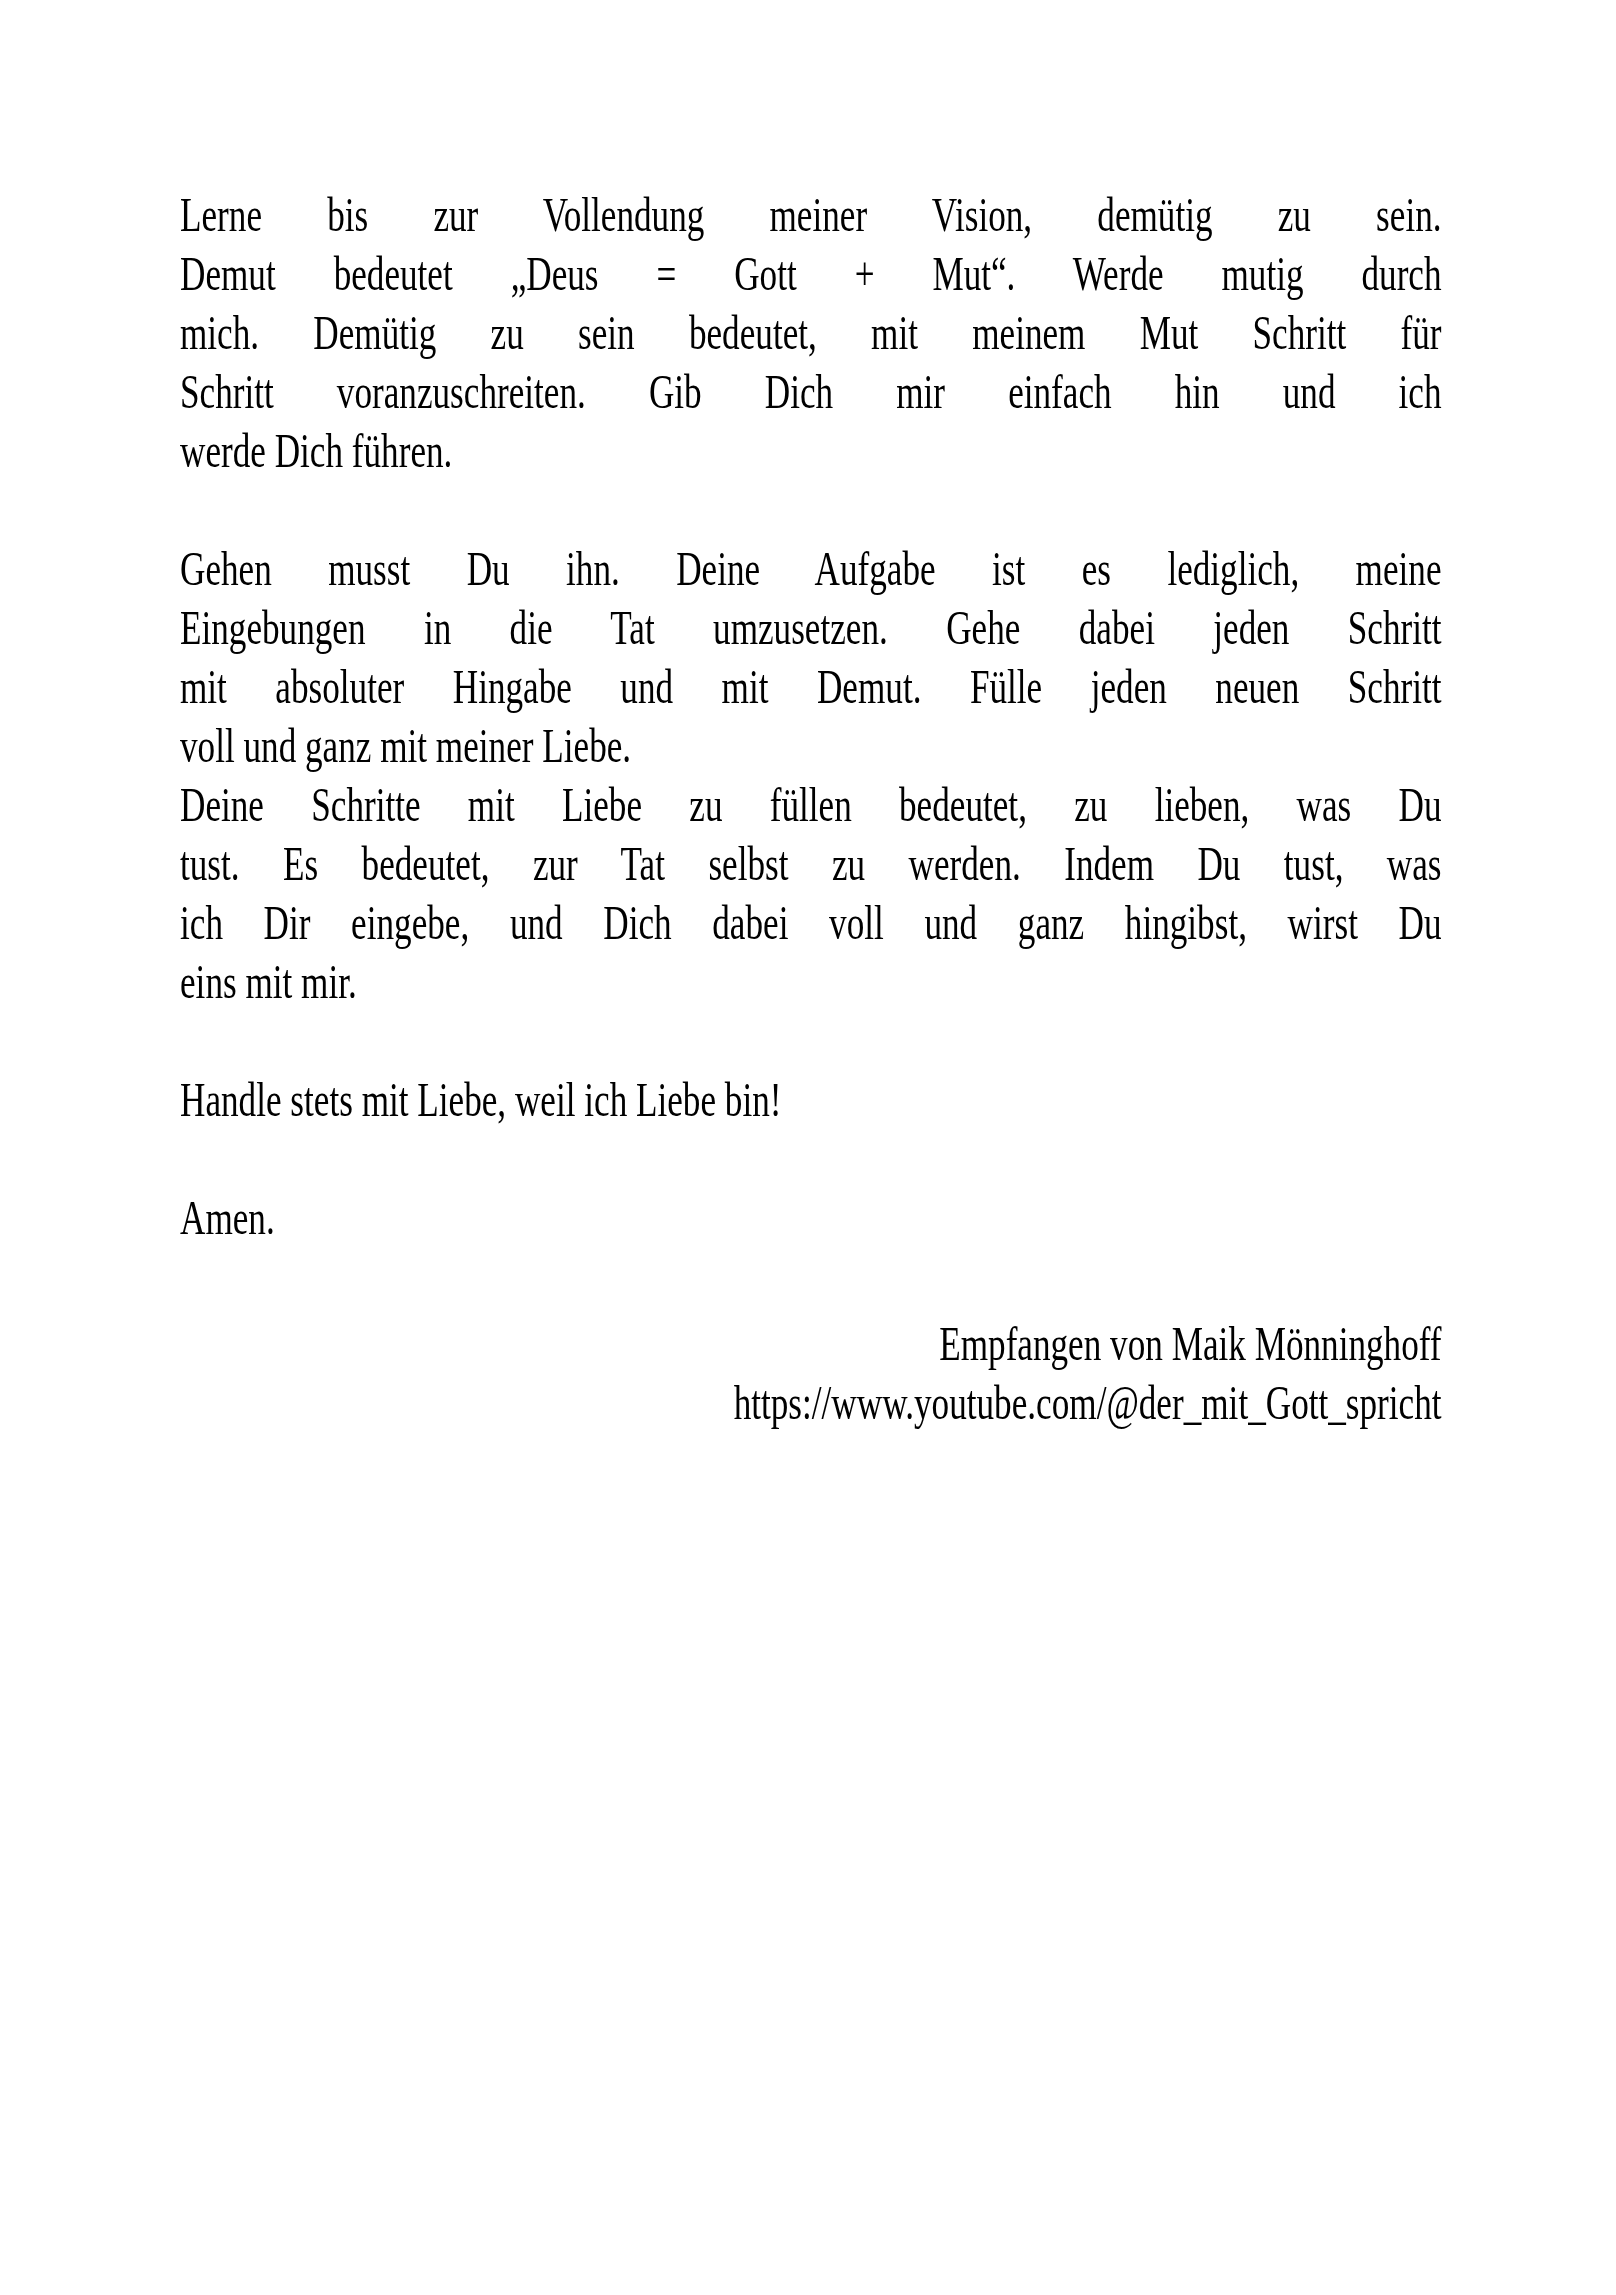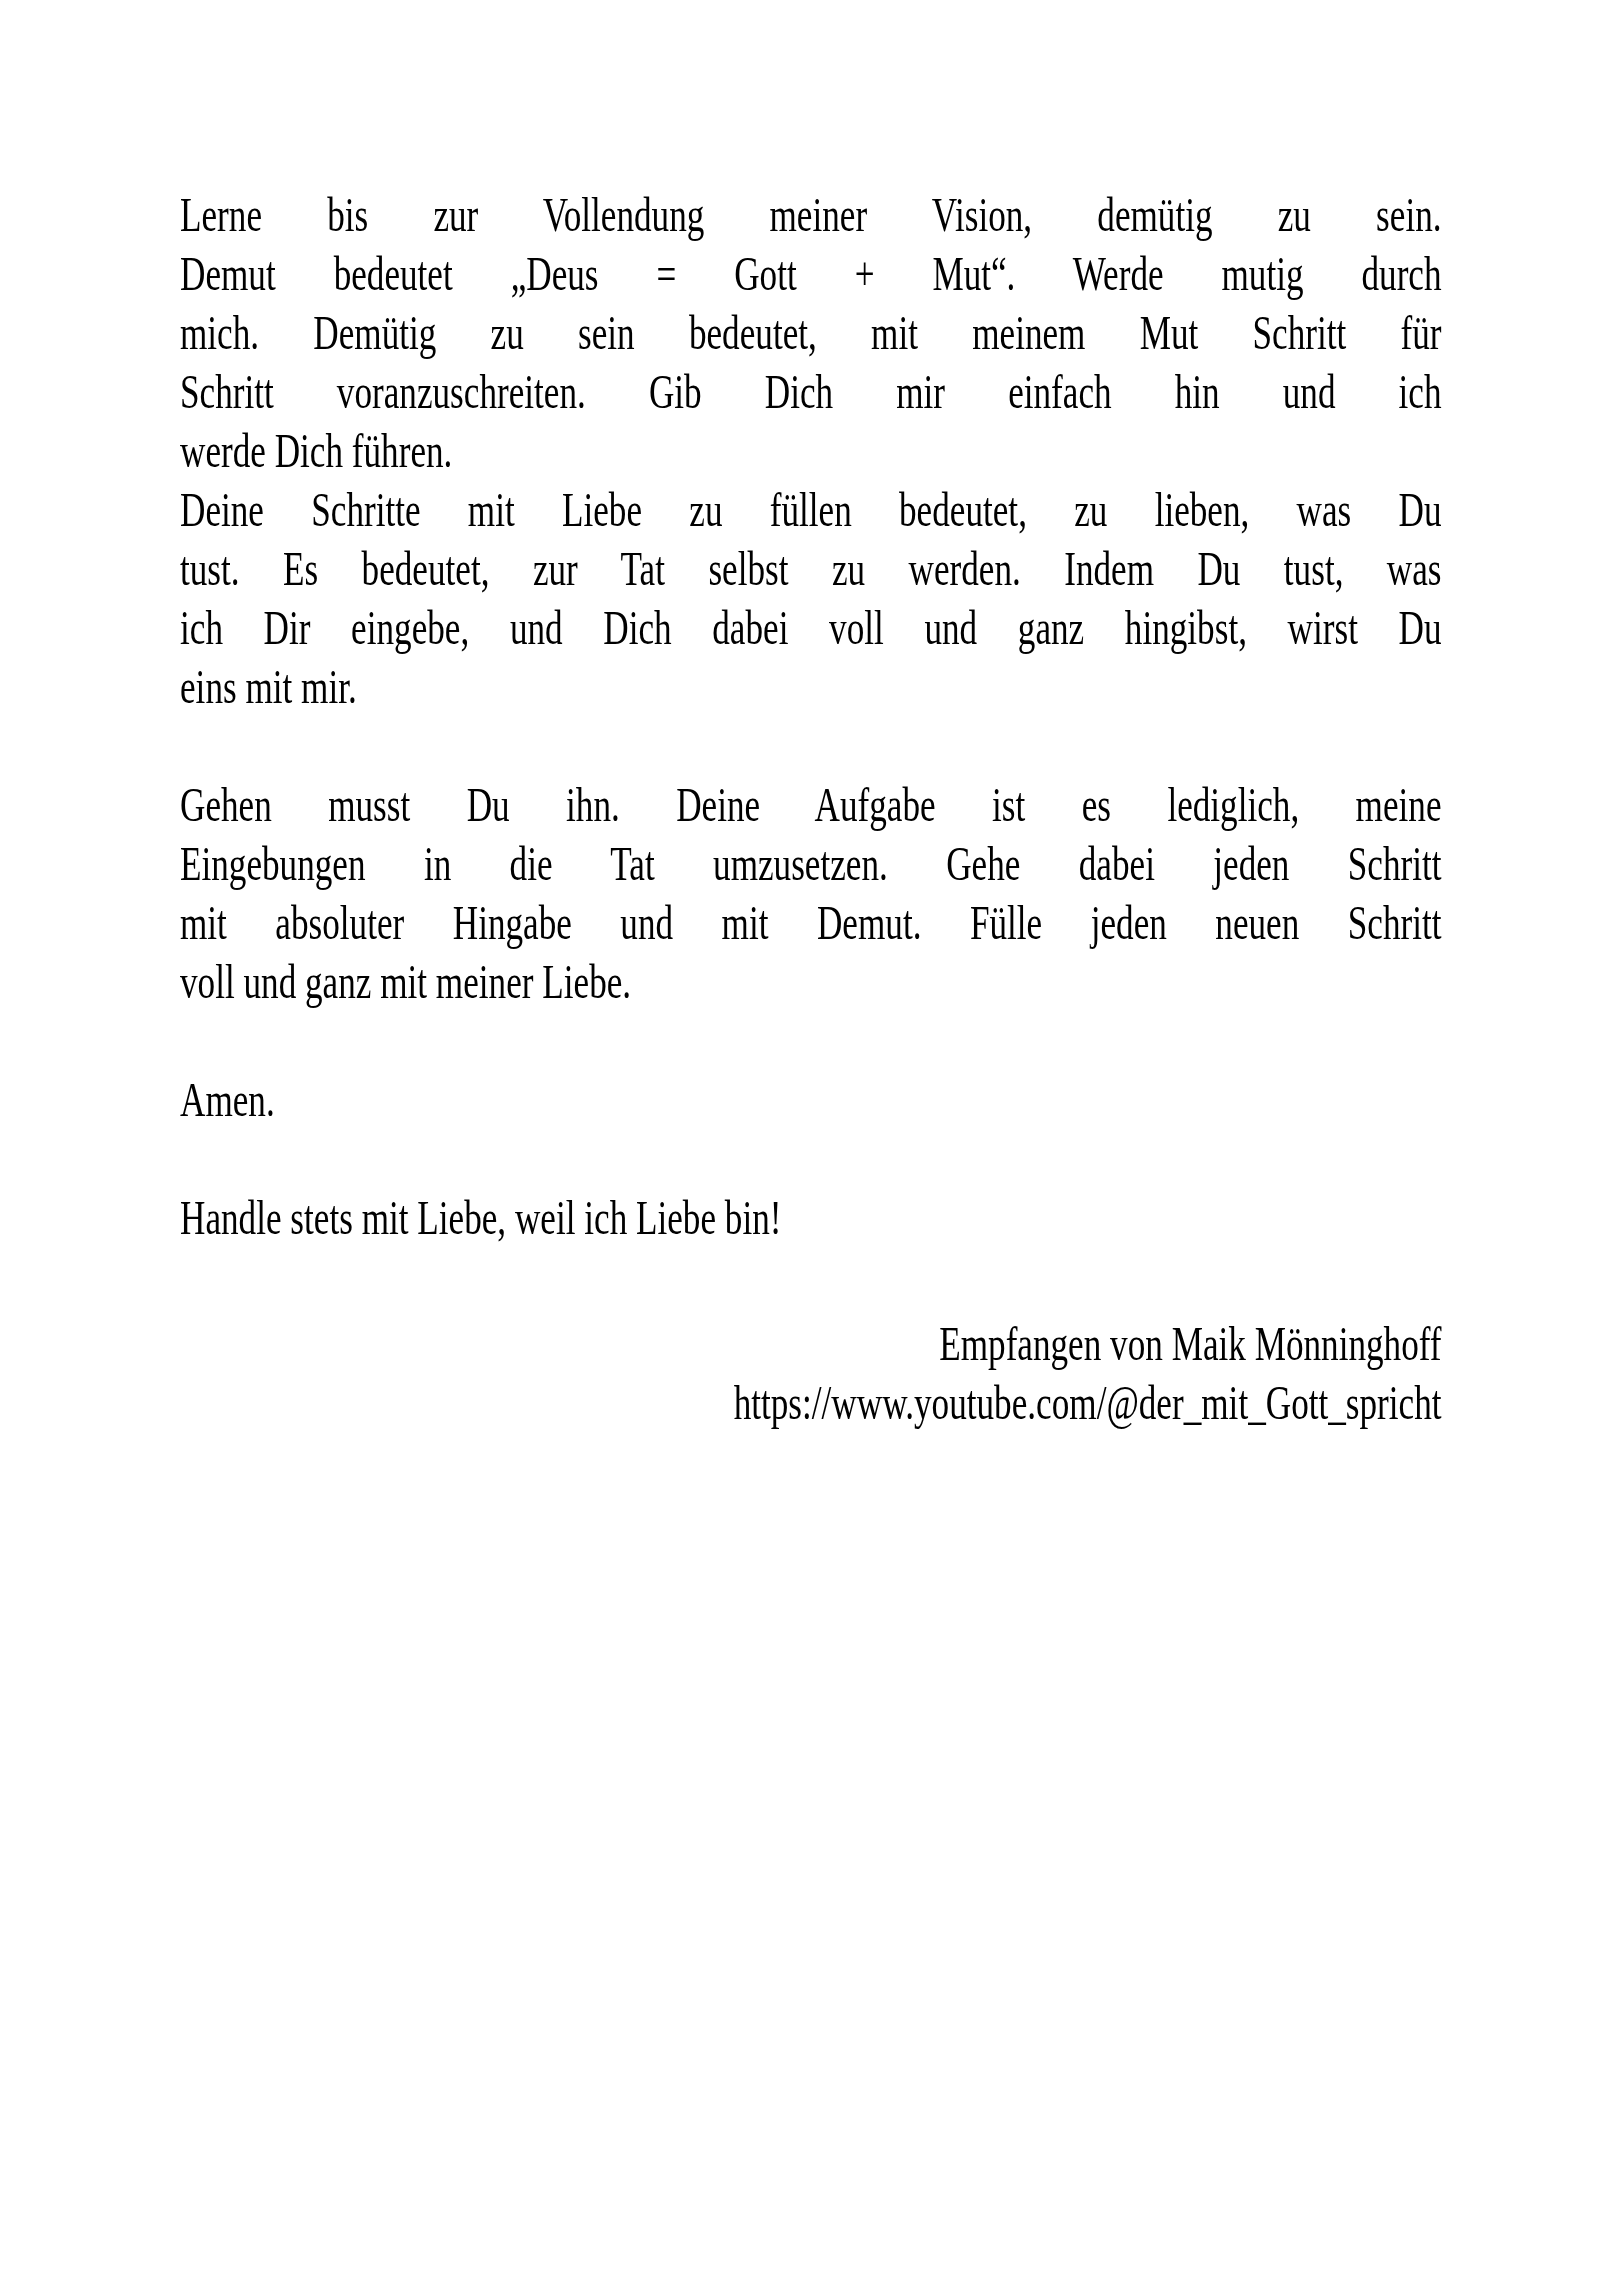--- a/index.html
+++ b/index.html
@@ -54,41 +54,41 @@
 
     <div class="para">
       <div class="line">Lerne bis zur Vollendung meiner Vision, demütig zu sein.</div>
       <div class="line">Demut bedeutet „Deus = Gott + Mut“. Werde mutig durch</div>
       <div class="line">mich. Demütig zu sein bedeutet, mit meinem Mut Schritt für</div>
       <div class="line">Schritt voranzuschreiten. Gib Dich mir einfach hin und ich</div>
       <div class="line last">werde Dich führen.</div>
     </div>
 
 
+    <div class="para gap1">
+      <div class="line">Gehen musst Du ihn. Deine Aufgabe ist es lediglich, meine</div>
+      <div class="line">Eingebungen in die Tat umzusetzen. Gehe dabei jeden Schritt</div>
+      <div class="line">mit absoluter Hingabe und mit Demut. Fülle jeden neuen Schritt</div>
+      <div class="line last">voll und ganz mit meiner Liebe.</div>
+    </div>
+
     <div class="para">
       <div class="line">Deine Schritte mit Liebe zu füllen bedeutet, zu lieben, was Du</div>
       <div class="line">tust. Es bedeutet, zur Tat selbst zu werden. Indem Du tust, was</div>
       <div class="line">ich Dir eingebe, und Dich dabei voll und ganz hingibst, wirst Du</div>
       <div class="line last">eins mit mir.</div>
     </div>
 
+
     <div class="para gap1">
-      <div class="line">Gehen musst Du ihn. Deine Aufgabe ist es lediglich, meine</div>
-      <div class="line">Eingebungen in die Tat umzusetzen. Gehe dabei jeden Schritt</div>
-      <div class="line">mit absoluter Hingabe und mit Demut. Fülle jeden neuen Schritt</div>
-      <div class="line last">voll und ganz mit meiner Liebe.</div>
+      <div class="line last">Handle stets mit Liebe, weil ich Liebe bin!</div>
     </div>
-
 
     <div class="para gap1">
       <div class="line last">Amen.</div>
-    </div>
-
-    <div class="para gap1">
-      <div class="line last">Handle stets mit Liebe, weil ich Liebe bin!</div>
     </div>
 
 
     <div class="para gap2">
       <div class="line right">Empfangen von Maik Mönninghoff</div>
       <div class="line right">https://www.youtube.com/@der_mit_Gott_spricht</div>
     </div>
 
 
   </div>

